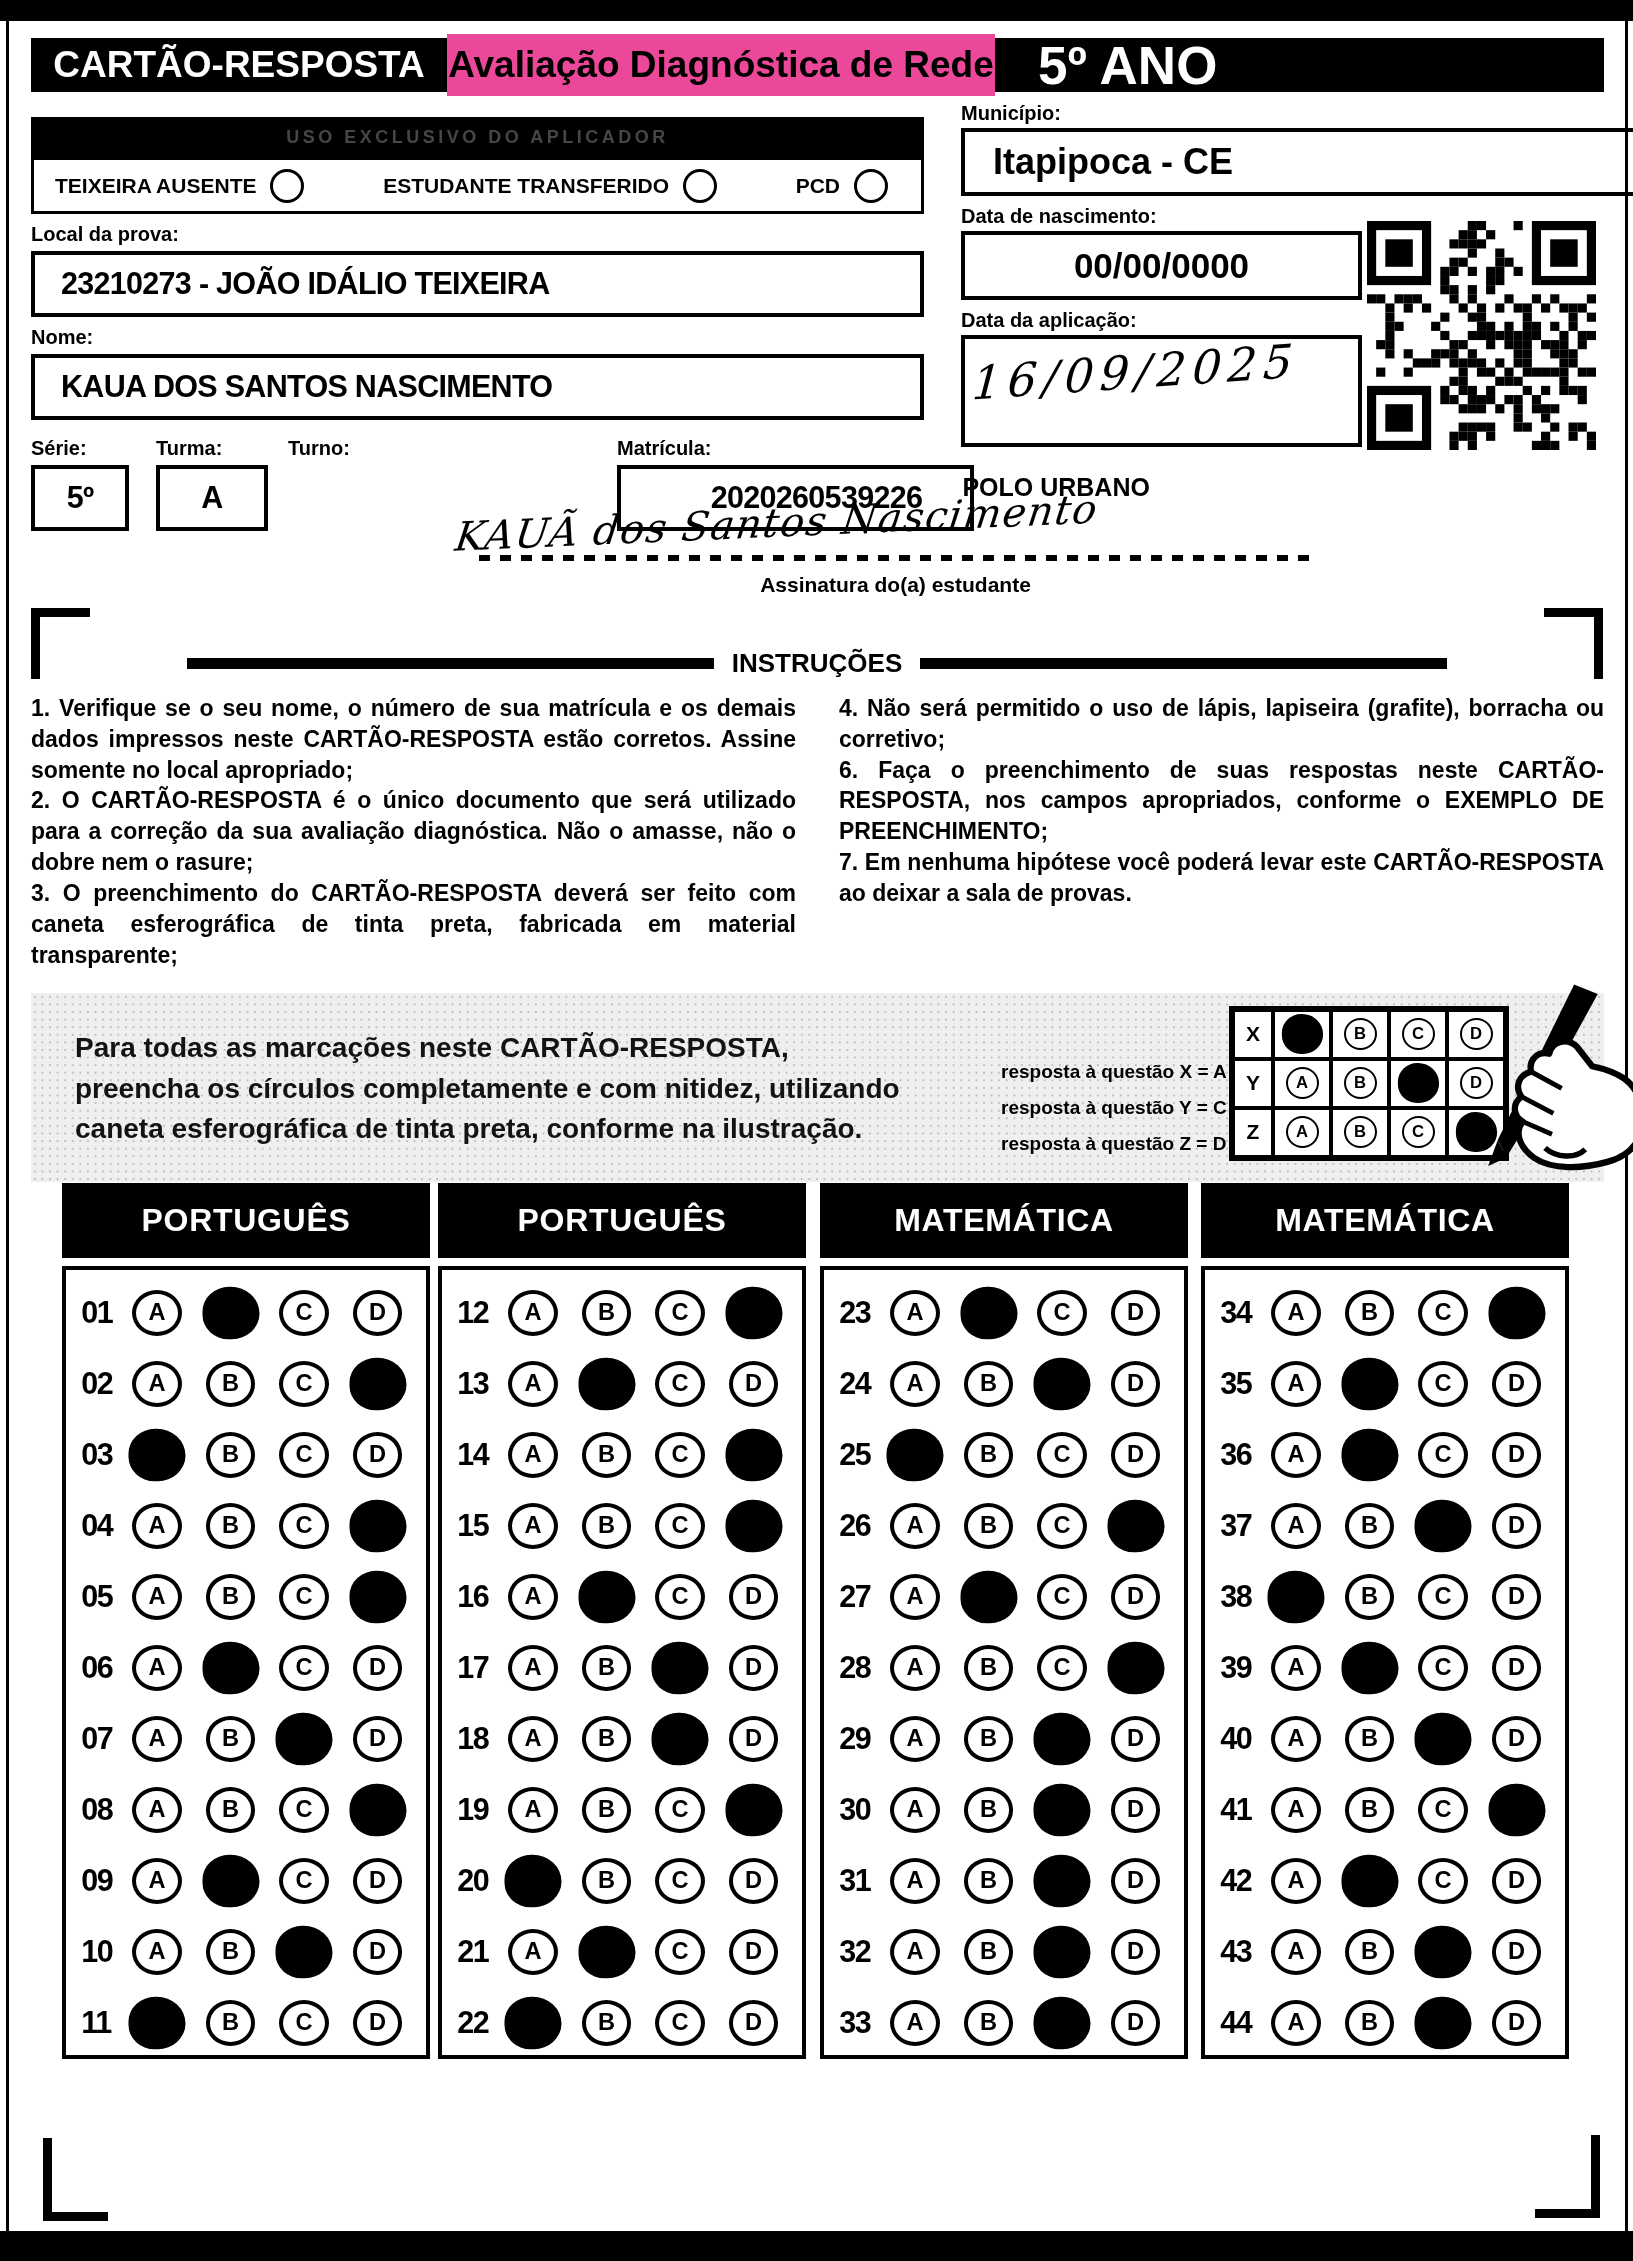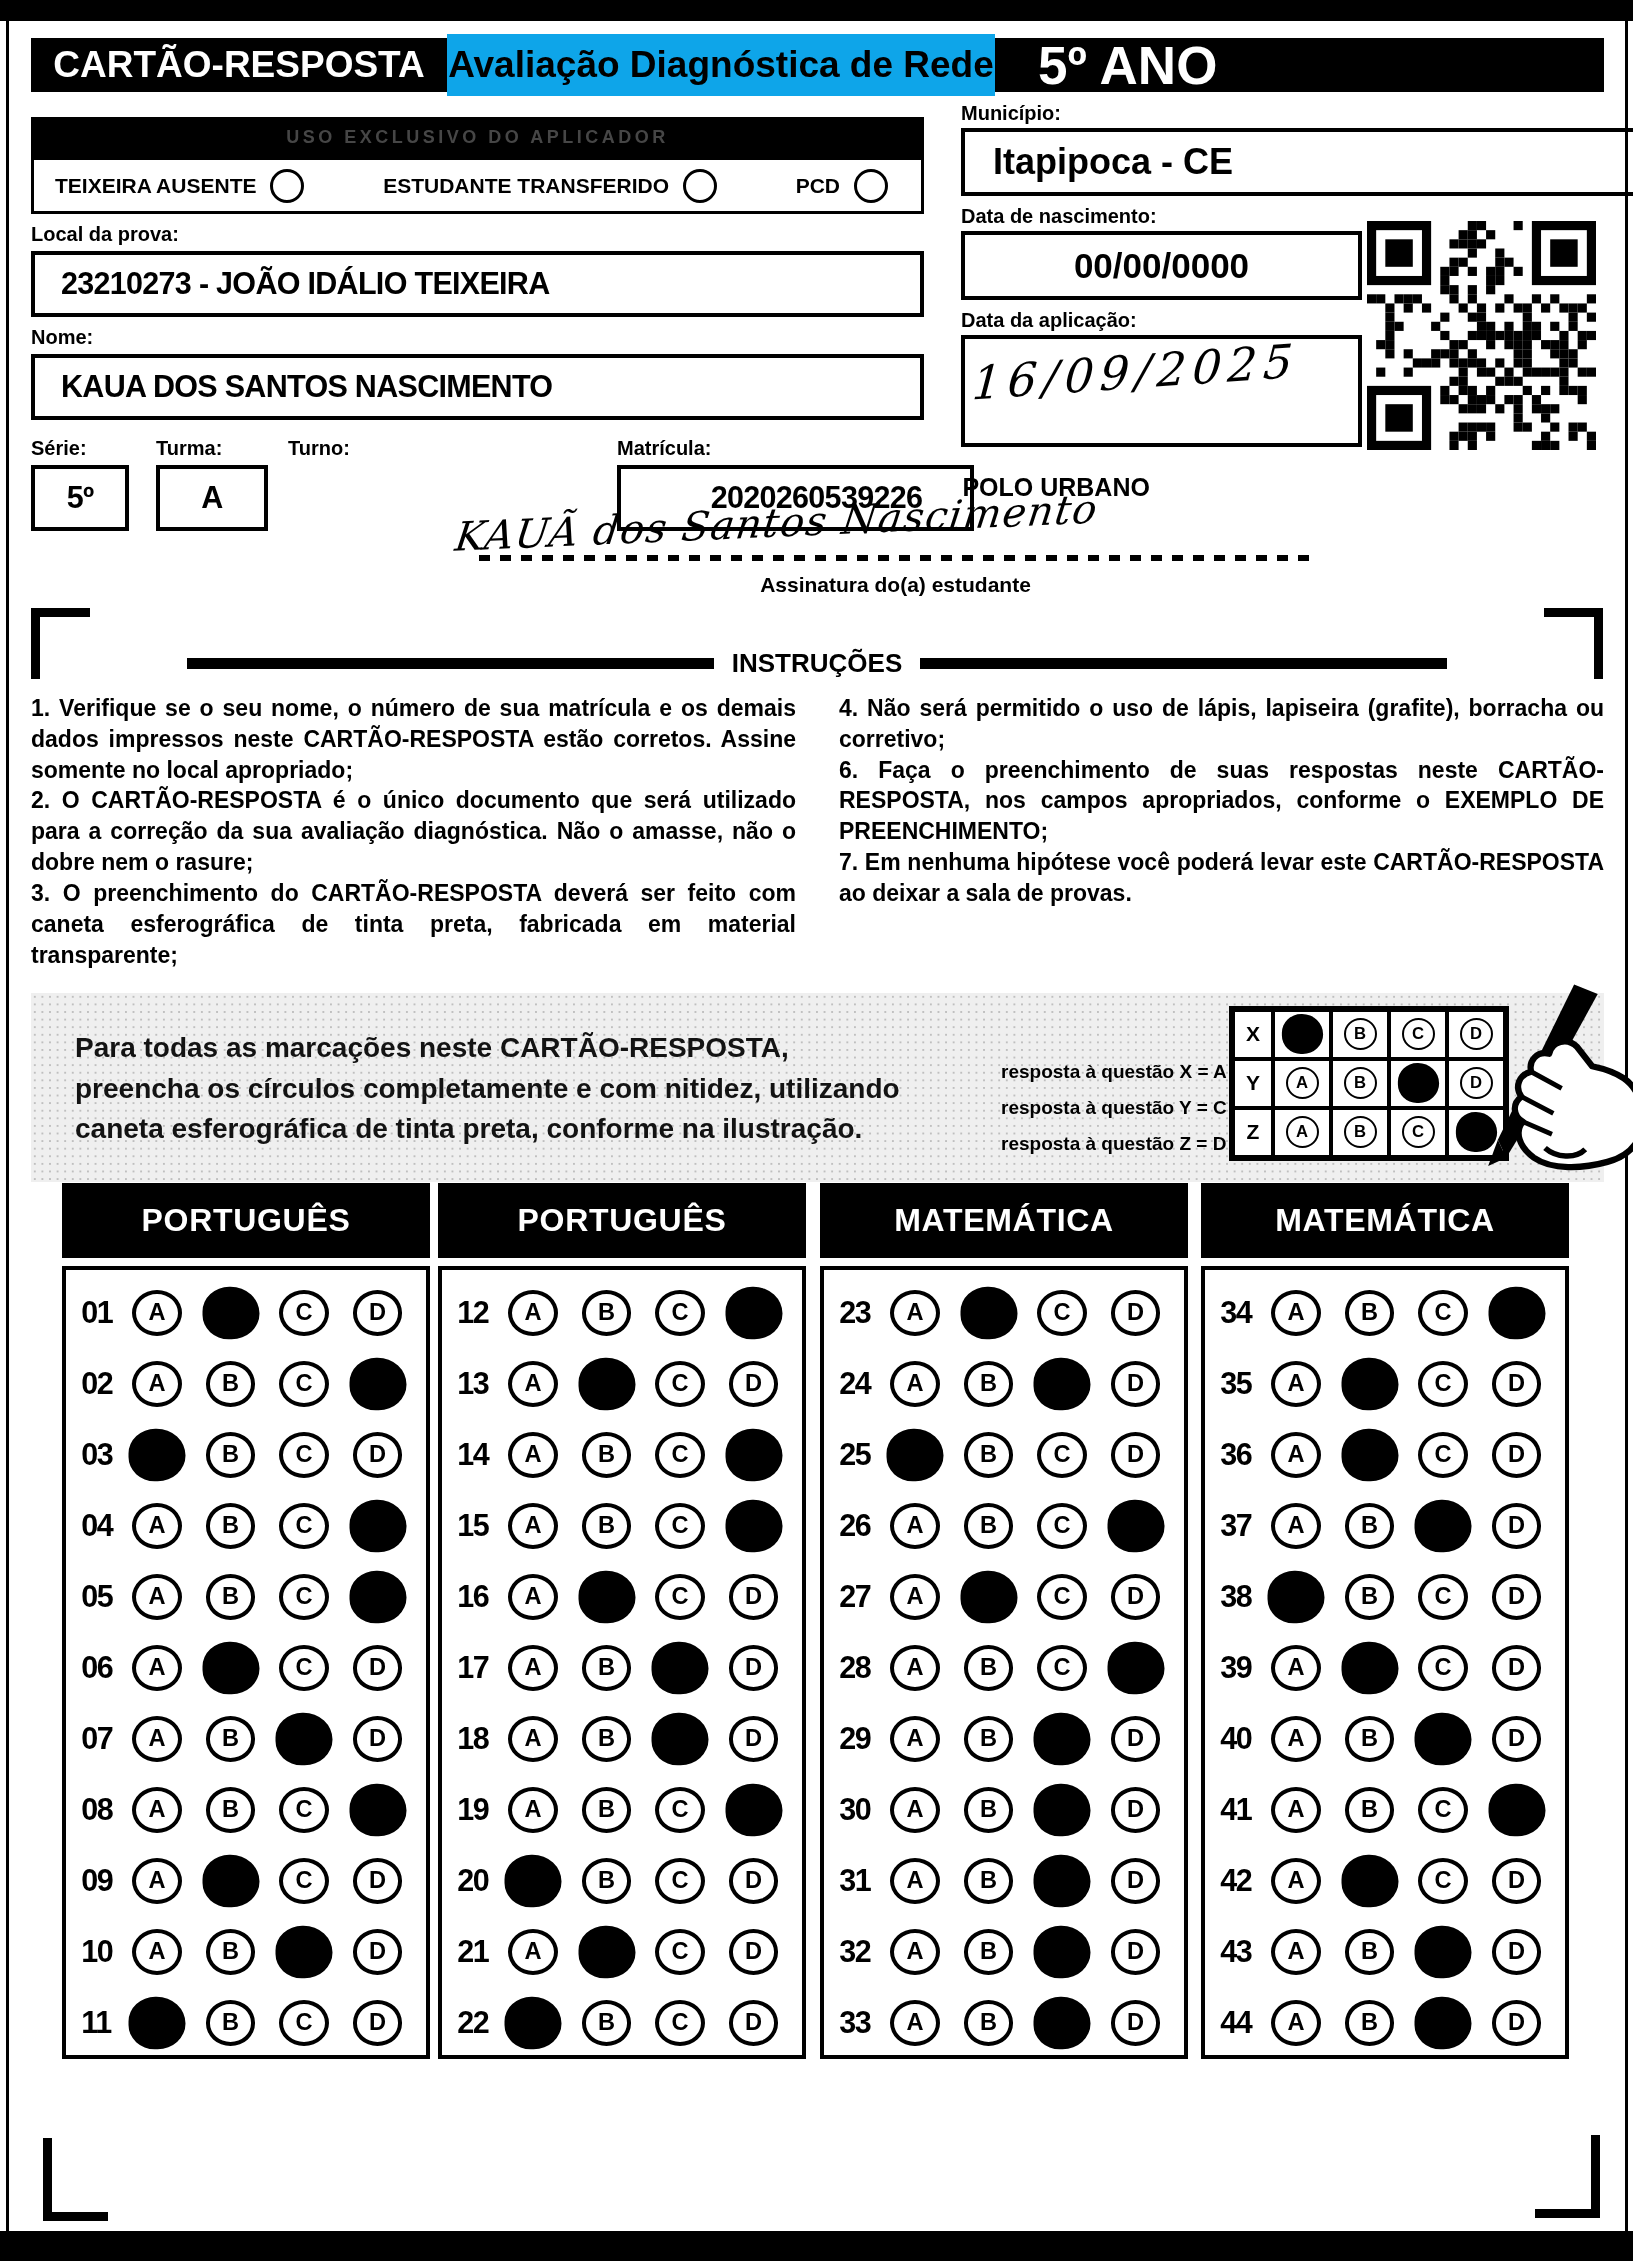--- a/index.html
+++ b/index.html
@@ -9,21 +9,21 @@
   
   .topbar{position:absolute;top:0;left:0;width:1633px;height:21px;background:#000;}
   .bottombar{position:absolute;bottom:0;left:0;width:1633px;height:30.5px;background:#000;}
   .edge-l{position:absolute;top:21px;bottom:30.5px;left:5.6px;width:3.5px;background:#000;}
   .edge-r{position:absolute;top:21px;bottom:30.5px;right:4.9px;width:3.5px;background:#000;}
 
   
   .header{position:absolute;left:31px;top:38px;width:1573px;height:54px;background:#000;
           display:flex;align-items:center;}
   .h-card{width:416px;text-align:center;color:#fff;font-size:37px;font-weight:bold;}
-  .h-exam{background:#0ea5e9;height:62px;width:548px;display:flex;align-items:center;justify-content:center;
+  .h-exam{background:#ec4899;height:62px;width:548px;display:flex;align-items:center;justify-content:center;
           font-size:37px;font-weight:bold;}
   .h-grade{flex:1;color:#fff;font-size:53px;font-weight:bold;padding-left:43px;}
 
   
   .admin-left{position:absolute;left:31px;top:117px;width:893px;}
   .restricted{height:40px;background:#000;color:#464646;display:flex;align-items:center;justify-content:center;
               font-weight:bold;font-size:18px;letter-spacing:3.5px;}
   .optrow{border:3.5px solid #000;height:51px;display:flex;align-items:center;justify-content:space-between;
           padding:0 33px 0 21px;}
   .opt{display:flex;align-items:center;gap:14px;font-weight:bold;font-size:21px;}

